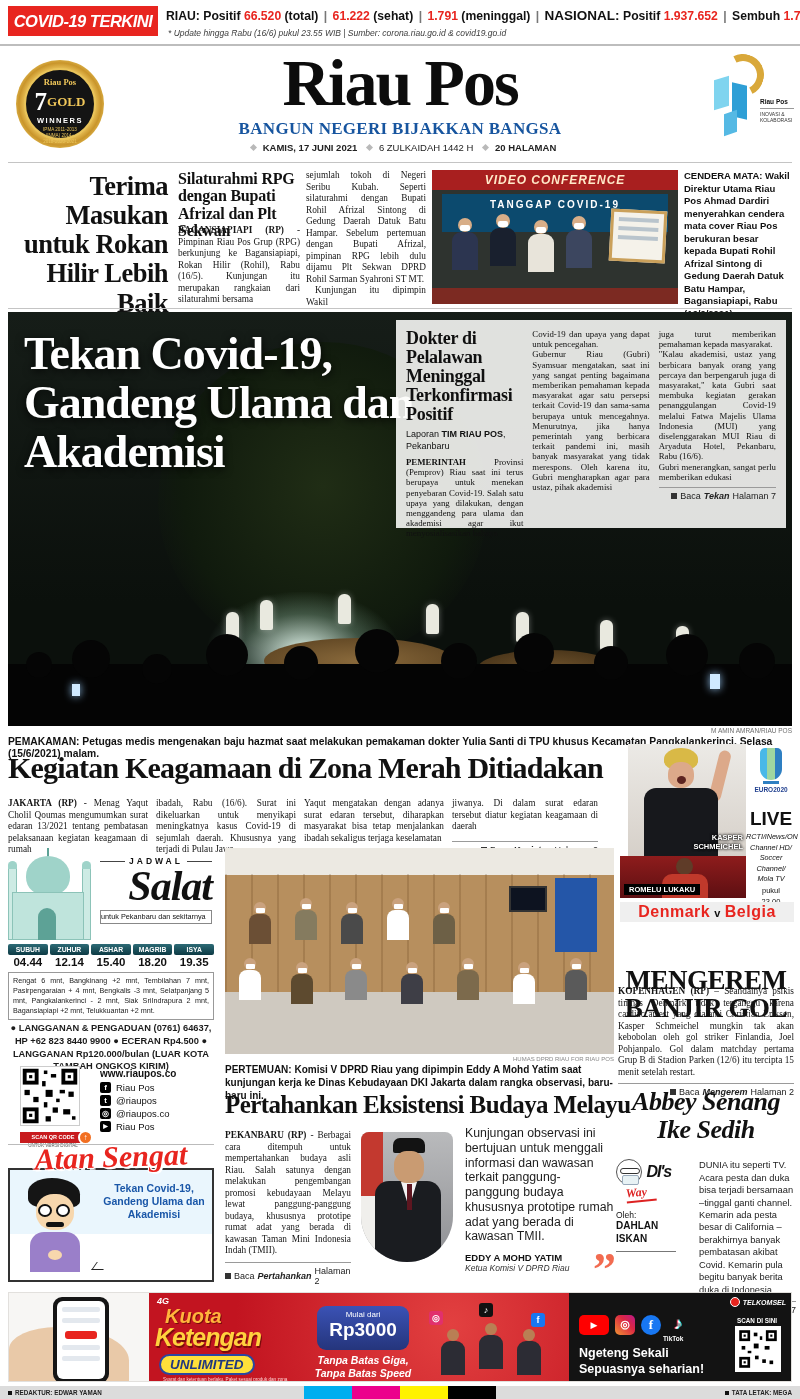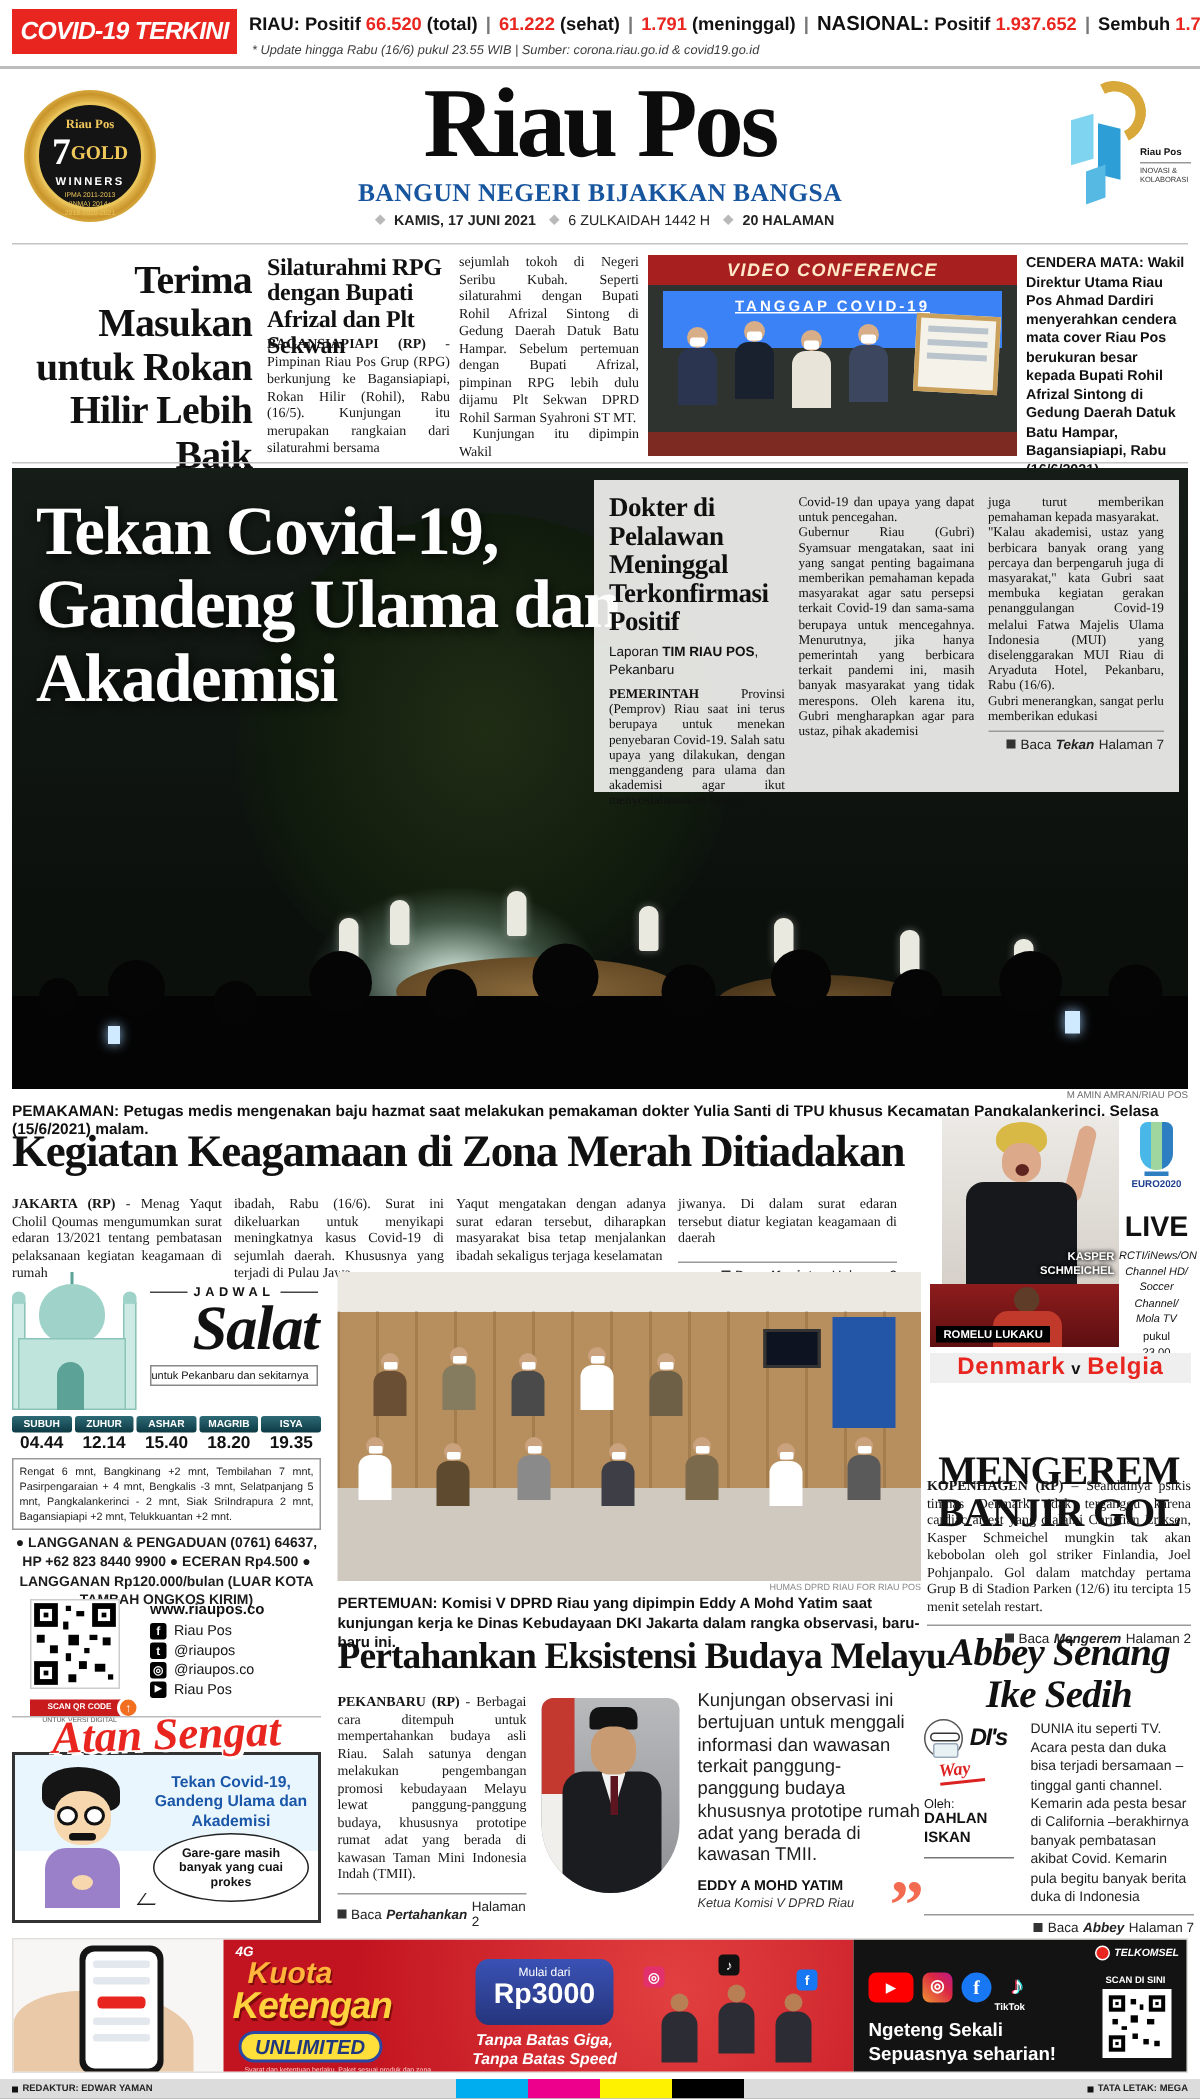--- a/index.html
+++ b/index.html
@@ -53,22 +53,22 @@
 
   
   #terima-head{left:8px;top:172px;width:160px;text-align:right;font:bold 26.5px/1.1 "Liberation Serif",serif;letter-spacing:-.5px;}
   #terima-sub{left:178px;top:170px;width:122px;font:bold 16px/1.08 "Liberation Serif",serif;letter-spacing:-.2px;}
   #terima-b1{left:178px;top:225px;width:122px;}
   #terima-c3{left:306px;top:170px;width:120px;}
   #terima-c3 .ind{text-indent:9px;}
   #vc-photo{left:432px;top:170px;width:246px;height:134px;background:#2e332f;overflow:hidden;}
   .vc-strip1{position:absolute;left:0;top:0;width:246px;height:20px;background:#a81f1f;color:#ffe9c9;
              font:italic bold 12px/20px "Liberation Sans",sans-serif;text-align:center;letter-spacing:1px;}
-  .vc-strip2{position:absolute;left:10px;top:24px;width:226px;height:38px;background:#3b82f6;color:#fff;
-             font:bold 10px/22px "Liberation Sans",sans-serif;text-align:center;letter-spacing:2px;text-decoration:underline;}
+  .vc-strip2{position:absolute;left:10px;top:24px;width:226px;height:38px;background:#0c4a6e;color:#fff;
+             font:bold 10px/22px "Liberation Sans",sans-serif;text-align:center;letter-spacing:2px;}
   .vc-board{position:absolute;left:178px;top:40px;width:56px;height:52px;background:#f5f2ea;border:3px solid #caa05a;transform:rotate(3deg);}
   .vc-board i{display:block;height:4px;background:#b9c4cc;margin:5px 5px 0;}
   .vc-floor{position:absolute;left:0;bottom:0;width:246px;height:16px;background:#7c2a22;}
   .person{position:absolute;width:26px;height:38px;border-radius:9px 9px 0 0;}
   .person::before{content:"";position:absolute;top:-14px;left:6px;width:14px;height:14px;border-radius:50%;background:#d8ae88;}
   .person::after{content:"";position:absolute;top:-7px;left:8px;width:10px;height:6px;background:#fff;border-radius:2px;}
   #terima-cap{left:684px;top:170px;width:108px;font:bold 9.5px/1.32 "Liberation Sans",sans-serif;}
   .row-rule{left:8px;top:308px;width:784px;height:1px;background:#c4c4c4;}
 
   
@@ -125,21 +125,21 @@
   .l-label{position:absolute;left:4px;bottom:3px;background:#000;color:#fff;font:bold 7.5px/11px "Liberation Sans",sans-serif;padding:0 5px;}
   #matchup{left:620px;top:902px;width:174px;height:20px;background:#efefef;text-align:center;
            font:bold 16px/20px "Liberation Sans",sans-serif;color:#e8251f;letter-spacing:.5px;}
   #matchup .vs{color:#111;font-size:11px;padding:0 4px;}
   #mengerem-head{left:618px;top:926px;width:176px;text-align:center;font:bold 27px/1.04 "Liberation Serif",serif;letter-spacing:-.5px;margin-top:40px;}
   #mengerem-body{left:618px;top:986px;width:176px;}
 
   
   #abbey{left:616px;top:1088px;width:180px;}
   .ab-h{text-align:center;font:italic bold 26px/1.08 "Liberation Serif",serif;letter-spacing:-.5px;}
-  .ab-row{display:flex;gap:7px;margin-top:2px;}
+  .ab-row{display:flex;gap:19px;margin-top:15px;}
   .ab-left{width:64px;flex:0 0 auto;}
   .dis-face{width:26px;height:26px;border-radius:50%;border:1.5px solid #555;position:relative;display:inline-block;vertical-align:middle;}
   .dis-face::before{content:"";position:absolute;left:3px;top:8px;width:18px;height:4px;border:1.5px solid #333;border-radius:3px;}
   .dis-face::after{content:"";position:absolute;left:5px;top:15px;width:15px;height:8px;background:#e8f2f5;border:1px solid #9ab;border-radius:2px;}
   .dis-logo{display:inline-block;vertical-align:middle;font:italic bold 16px/0.9 "Liberation Sans",sans-serif;letter-spacing:-1px;}
   .dis-way{font:italic bold 12px "Liberation Serif",serif;color:#d22;display:block;border-bottom:2px solid #d22;transform:rotate(-6deg);width:30px;margin-left:10px;}
   .ab-oleh{font:8.5px "Liberation Sans",sans-serif;margin-top:8px;}
   .ab-author{font:bold 10px/1.25 "Liberation Sans",sans-serif;border-bottom:1px solid #777;padding-bottom:6px;width:60px;white-space:pre-line;}
   .ab-body{flex:1;font:9.3px/1.34 "Liberation Sans",sans-serif;color:#222;}
 
@@ -603,21 +603,20 @@
     <div class="atan-title">Atan Sengat</div>
     <div class="atan-box">
       <div class="at-hair"></div>
       <div class="at-face"></div>
       <div class="at-gl" style="left:28px;"></div>
       <div class="at-gl" style="left:46px;"></div>
       <div class="at-mus"></div>
       <div class="at-body"></div>
       <div class="at-hands"></div>
       <div class="atan-topic">Tekan Covid-19, Gandeng Ulama dan Akademisi</div>
-      <div class="atan-bubble">Gare-gare masih banyak yang cuai prokes</div>
       <div class="bub-tail"></div>
     </div>
   </div>
 
   <div id="meet" class="abs">
     <div class="meet-wood"></div>
     <div class="meet-tv"></div>
     <div class="meet-banner"></div>
     <div class="fig" style="left:24px;top:66px;background:#6b4f35;"></div>
     <div class="fig" style="left:70px;top:62px;background:#857b5f;"></div>

